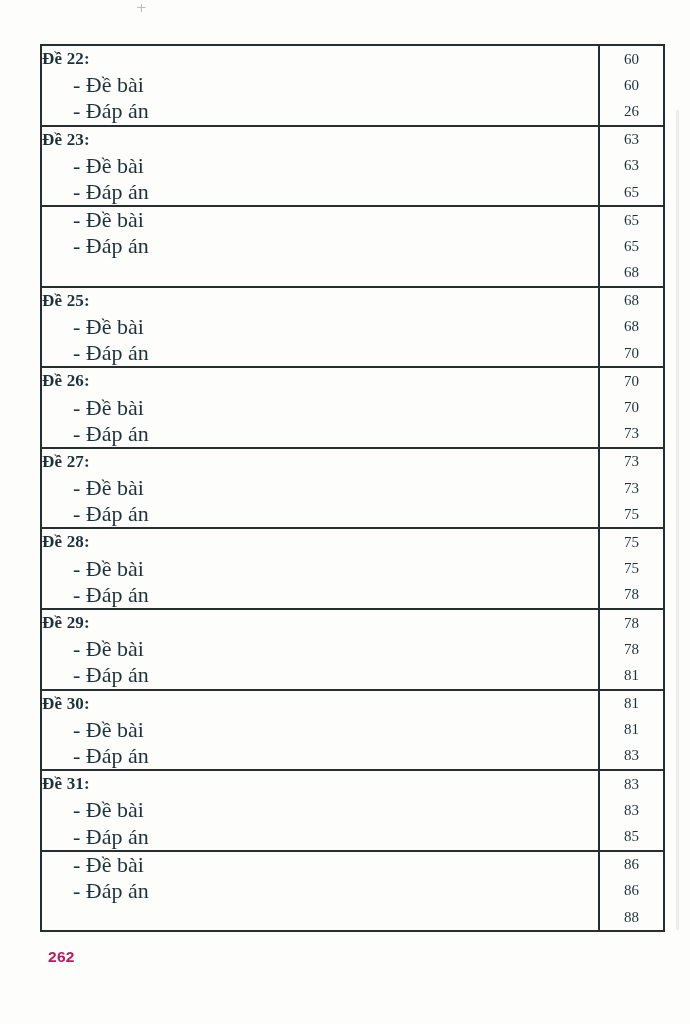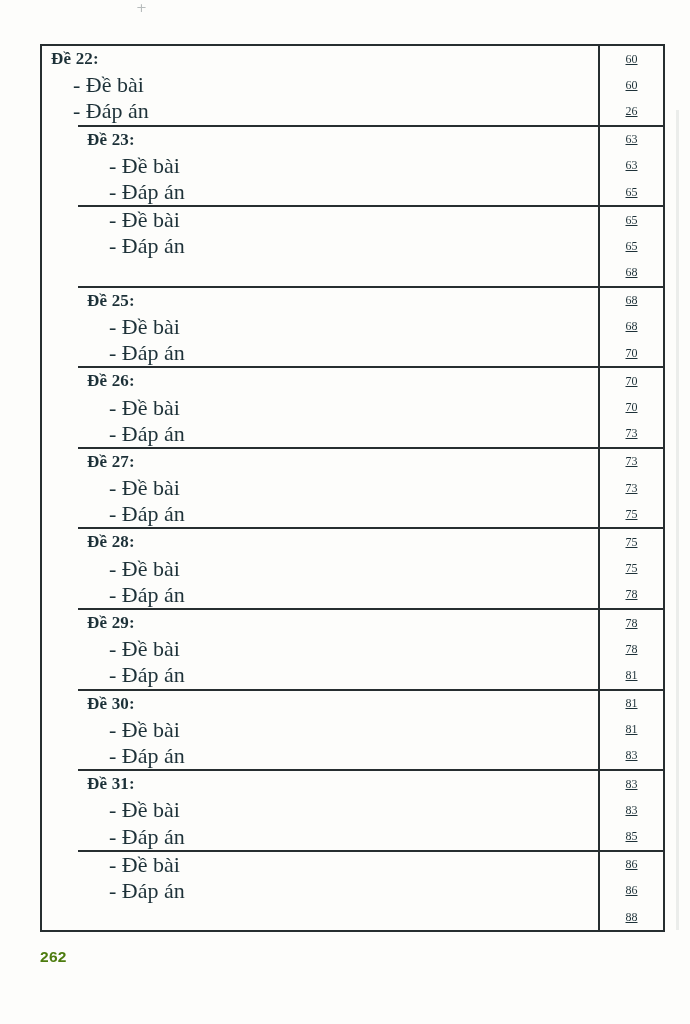--- a/index.html
+++ b/index.html
@@ -41,59 +41,56 @@
     border: 2px solid #272e30;
     box-sizing: border-box;
     background: #fdfdfb;
   }
   .group {
     display: flex;
     align-items: stretch;
   }
   .group + .group {
     border-top: 2px solid #272e30;
-    margin-left: 36px;
   }
   .labels {
     flex: 1 1 auto;
     padding: 0;
   }
   .nums {
     flex: 0 0 63px;
     border-left: 2px solid #272e30;
     text-align: center;
   }
   .line {
     height: 26.2px;
     display: flex;
     align-items: center;
   }
   .title-line {
     font-weight: bold;
     font-size: 17px;
-    padding-left: 9px;
     letter-spacing: 0.2px;
   }
   .sub-line {
     font-size: 22px;
     padding-left: 31px;
   }
   .num-line {
     justify-content: center;
-    font-size: 12px;
-    text-decoration: underline;
+    font-size: 15px;
   }
   .footer-pagenum {
     position: absolute;
-    left: 40px;
+    left: 48px;
     top: 948px;
     font-family: "Liberation Sans", "DejaVu Sans", sans-serif;
     font-weight: bold;
     font-size: 15.5px;
-    color: #4d7c0f;
+    color: #be185d;
     letter-spacing: 0.3px;
   }
 </style>
 </head>
 <body>
 
 <div class="page">
 
   <div class="regmark">+</div>
 

